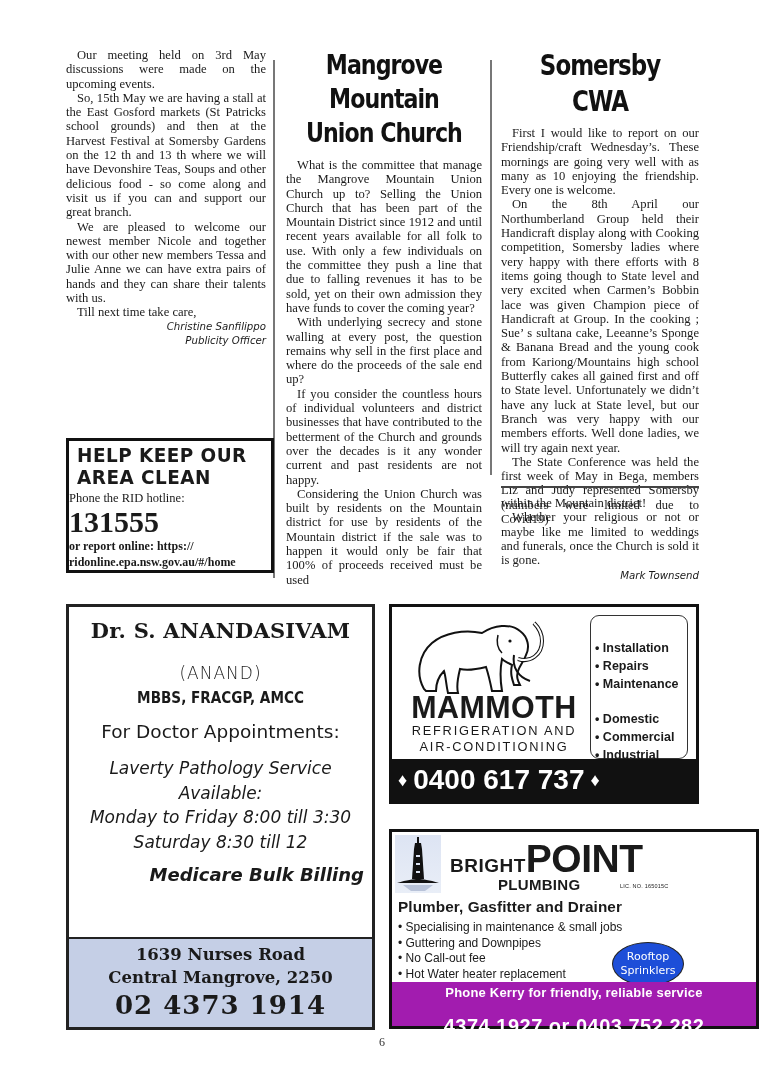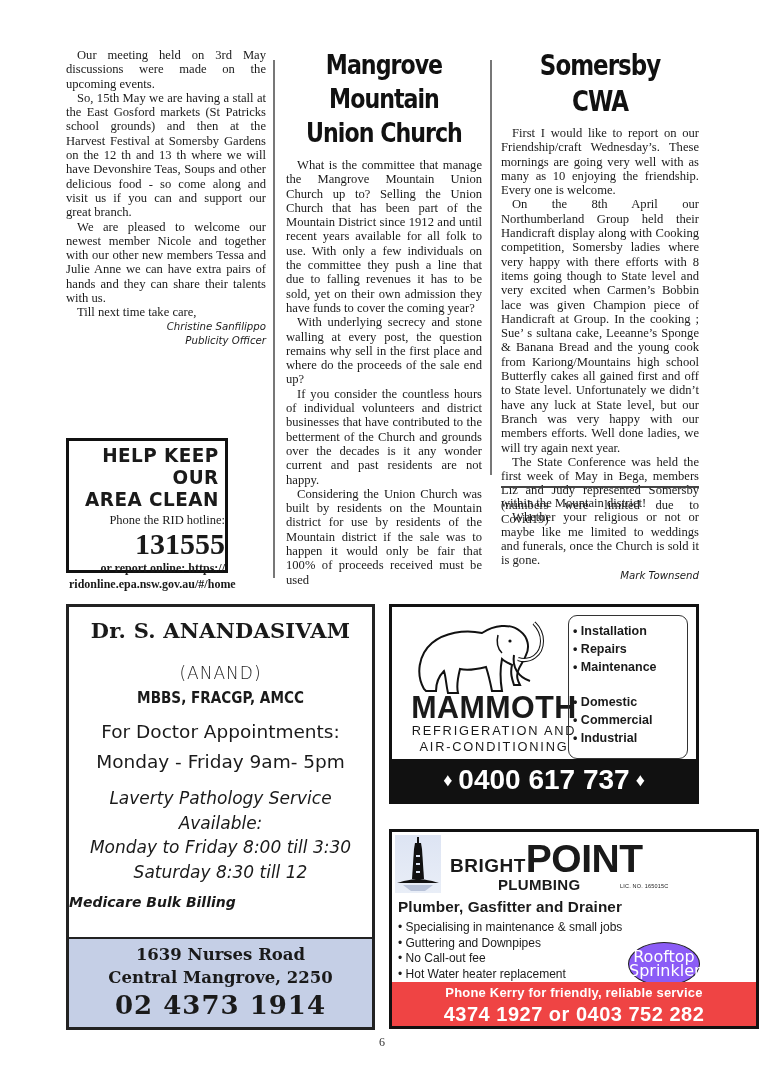--- a/index.html
+++ b/index.html
@@ -16,70 +16,70 @@
   .vrule-1 { left: 273px; top: 60px; height: 518px; }
   .vrule-2 { left: 490px; top: 60px; height: 415px; }
 
   .h-peats { font-family: "Liberation Serif", serif; font-size: 29px; line-height: 29px; text-align: center; letter-spacing: 1.5px; font-weight: normal; margin-bottom: 9px; color: #111; }
   .h-impact { font-family: "DejaVu Sans", sans-serif; font-weight: bold; font-size: 27px; line-height: 34px; text-align: center; letter-spacing: -1.2px; transform: scaleX(0.82); transform-origin: center; color: #111; }
   .h-mangrove { margin-bottom: 8px; }
   .h-somersby { margin-top: 0px; margin-bottom: 6px; font-size: 28px; line-height: 36px; }
 
   .sig { text-align: right; font-family: "DejaVu Sans", sans-serif; font-style: italic; font-size: 10.2px; line-height: 14px; }
 
-  .rid-box { position: absolute; left: 66px; top: 438px; width: 162px; height: 135px; border: 3px solid #111; text-align: right; padding-top: 3px; }
+  .rid-box { position: absolute; left: 66px; top: 438px; width: 208px; height: 135px; border: 3px solid #111; text-align: left; padding-top: 3px; }
   .rid-title { font-family: "DejaVu Sans", sans-serif; font-weight: bold; font-size: 20px; line-height: 22px; letter-spacing: 0.5px; transform: scaleX(0.92); }
   .rid-sub { font-size: 12.5px; line-height: 16px; margin-top: 2px; }
   .rid-num { font-size: 30px; line-height: 32px; font-weight: bold; font-family: "Liberation Serif", serif; }
   .rid-link { font-size: 12px; line-height: 16px; font-weight: bold; }
 
   .mid-cont { position: absolute; left: 501px; top: 496px; width: 198px; font-size: 12.6px; line-height: 14.3px; text-align: justify; }
   .mid-cont p { text-indent: 11px; }
   .mid-cont p.noindent { text-indent: 0; }
   .hrule { position: absolute; left: 501px; top: 486px; width: 198px; height: 1.5px; background: #444; }
 
   
   .ad-doctor { position: absolute; left: 66px; top: 604px; width: 309px; height: 426px; border: 3px solid #222; background: #fff; }
   .doc-top { height: 370px; text-align: center; }
   .doc-name { font-family: "DejaVu Serif", serif; font-weight: bold; font-size: 21px; line-height: 24px; padding-top: 12px; letter-spacing: 0.2px; }
   .doc-anand { font-family: "DejaVu Sans", sans-serif; font-size: 17px; line-height: 22px; margin-top: 19px; font-weight: 300; letter-spacing: 1px; }
   .doc-quals { font-family: "DejaVu Sans", sans-serif; font-weight: bold; font-size: 16px; line-height: 22px; margin-top: 3px; transform: scaleX(0.85); }
   .doc-appt { font-family: "DejaVu Sans", sans-serif; font-size: 18.5px; line-height: 30px; margin-top: 8px; }
   .doc-path { font-family: "DejaVu Sans", sans-serif; font-style: italic; font-size: 17px; line-height: 24.5px; margin-top: 9px; }
-  .doc-medicare { font-family: "DejaVu Sans", sans-serif; font-style: italic; font-weight: bold; font-size: 14px; text-align: left; padding-right: 8px; margin-top: 10px; }
+  .doc-medicare { font-family: "DejaVu Sans", sans-serif; font-style: italic; font-weight: bold; font-size: 18px; text-align: right; padding-right: 8px; margin-top: 10px; }
   .doc-bottom { position: absolute; left: 0; right: 0; bottom: 0; height: 90px; background: #c5cfe6; border-top: 2px solid #222; text-align: center; }
   .doc-addr { font-family: "DejaVu Serif", serif; font-weight: bold; font-size: 16.5px; line-height: 23px; }
   .doc-addr.first { padding-top: 4px; }
   .doc-phone { font-family: "DejaVu Serif", serif; font-weight: bold; font-size: 26px; line-height: 32px; letter-spacing: 1px; }
 
   
   .ad-mammoth { position: absolute; left: 389px; top: 604px; width: 310px; height: 200px; border: 3px solid #111; background: #fff; }
   .mam-art { position: absolute; left: 10px; top: 8px; width: 150px; height: 86px; }
   .mam-brand { position: absolute; left: 8px; top: 84px; width: 188px; text-align: center; font-family: "Liberation Sans", sans-serif; font-weight: bold; font-size: 32px; line-height: 32px; letter-spacing: 0.5px; transform: scaleX(0.95); }
   .mam-sub { position: absolute; left: 4px; width: 196px; text-align: center; font-family: "Liberation Sans", sans-serif; font-size: 12.8px; letter-spacing: 1.8px; line-height: 16px; }
   .mam-sub1 { top: 116px; }
   .mam-sub2 { top: 132px; }
-  .mam-services { position: absolute; right: 8px; top: 8px; width: 120px; height: 144px; border: 1.5px solid #333; border-radius: 9px; padding: 6px 0 0 4px; font-family: "Liberation Sans", sans-serif; font-weight: bold; font-size: 12.5px; line-height: 18px; }
+  .mam-services { position: absolute; right: 8px; top: 8px; width: 98px; height: 144px; border: 1.5px solid #333; border-radius: 9px; padding: 23px 0 0 4px; font-family: "Liberation Sans", sans-serif; font-weight: bold; font-size: 12.5px; line-height: 18px; }
   .mam-services .gap { height: 17px; }
-  .mam-phone-bar { position: absolute; left: 0; right: 0; bottom: 0; height: 42px; background: #111; color: #fff; text-align: center; font-family: "Liberation Sans", sans-serif; font-weight: bold; font-size: 28px; line-height: 42px; }
+  .mam-phone-bar { position: absolute; left: 0; right: 0; bottom: 0; height: 42px; background: #111; color: #fff; font-family: "Liberation Sans", sans-serif; font-weight: bold; font-size: 28px; line-height: 42px; }
   .mam-phone-bar .dia { font-size: 18px; vertical-align: 3px; margin: 0 6px; }
 
   
   .ad-bright { position: absolute; left: 389px; top: 829px; width: 370px; height: 200px; border: 3px solid #111; background: #fff; }
   .bp-logo { position: absolute; left: 3px; top: 3px; width: 46px; height: 58px; background: linear-gradient(#dde4f3, #e9eef7); }
   .bp-brand1 { position: absolute; left: 58px; top: 14px; font-family: "Liberation Sans", sans-serif; font-weight: bold; font-size: 19px; line-height: 26px; letter-spacing: 0.5px; }
   .bp-brand1 .big { font-size: 39px; letter-spacing: -0.5px; }
   .bp-brand2 { position: absolute; left: 106px; top: 44px; font-family: "Liberation Sans", sans-serif; font-weight: bold; font-size: 15px; line-height: 18px; letter-spacing: 0.3px; }
   .bp-lic { position: absolute; left: 228px; top: 51px; font-family: "Liberation Sans", sans-serif; font-size: 5.5px; letter-spacing: 0.2px; }
   .bp-tagline { position: absolute; left: 6px; top: 65px; width: 300px; font-family: "Liberation Sans", sans-serif; font-weight: bold; font-size: 15.3px; line-height: 20px; letter-spacing: 0.1px; }
   .bp-list { position: absolute; left: 6px; top: 88px; font-family: "Liberation Sans", sans-serif; font-size: 12px; line-height: 15.5px; }
-  .bp-badge { position: absolute; left: 236px; top: 110px; width: 72px; height: 44px; border-radius: 50%; background: #8b5cf6; border: 1.5px solid #222; color: #fff; font-family: "DejaVu Sans", sans-serif; font-size: 16px; line-height: 14px; text-align: center; padding-top: 7px; }
-  .bp-bar { position: absolute; left: 0; right: 0; bottom: 0; height: 44px; background: #ef4444; color: #fff; text-align: center; font-family: "Liberation Sans", sans-serif; font-weight: bold; }
+  .bp-badge { position: absolute; left: 220px; top: 110px; width: 72px; height: 44px; border-radius: 50%; background: #1d4ed8; border: 1.5px solid #222; color: #fff; font-family: "DejaVu Sans", sans-serif; font-size: 11px; line-height: 14px; text-align: center; padding-top: 7px; }
+  .bp-bar { position: absolute; left: 0; right: 0; bottom: 0; height: 44px; background: #a21caf; color: #fff; text-align: center; font-family: "Liberation Sans", sans-serif; font-weight: bold; }
   .bp-bar-line1 { font-size: 13px; line-height: 18px; padding-top: 2px; letter-spacing: 0.2px; }
-  .bp-bar-line2 { font-size: 20px; line-height: 24px; letter-spacing: 0.5px; }
+  .bp-bar-line2 { font-size: 20px; line-height: 24px; letter-spacing: 0.5px; margin-top: 12px; }
 
   .page-num { position: absolute; left: 0; width: 764px; top: 1035px; text-align: center; font-size: 12px; color: #333; }
 </style>
 </head>
 <body>
 
 <div class="vrule vrule-1"></div>
 <div class="vrule vrule-2"></div>
 
 <section class="col col-left">
@@ -128,21 +128,20 @@
   <p>Whether your religious or not or maybe like me limited to weddings and funerals, once the Church is sold it is gone.</p>
   <div class="sig" style="margin-top:2px;">Mark Townsend</div>
 </section>
 
 <div class="ad-doctor">
   <div class="doc-top">
     <div class="doc-name">Dr. S. ANANDASIVAM</div>
     <div class="doc-anand">(ANAND)</div>
     <div class="doc-quals">MBBS, FRACGP, AMCC</div>
     <div class="doc-appt">For Doctor Appointments:</div>
-    <div class="doc-appt" style="margin-top:0;">Monday - Friday 9am- 5pm</div>
     <div class="doc-path">Laverty Pathology Service</div>
     <div class="doc-path" style="margin-top:0;">Available:</div>
     <div class="doc-path" style="margin-top:0;">Monday to Friday 8:00 till 3:30</div>
     <div class="doc-path" style="margin-top:0;">Saturday 8:30 till 12</div>
     <div class="doc-medicare">Medicare Bulk Billing</div>
   </div>
   <div class="doc-bottom">
     <div class="doc-addr first">1639 Nurses Road</div>
     <div class="doc-addr">Central Mangrove, 2250</div>
     <div class="doc-phone">02 4373 1914</div>

